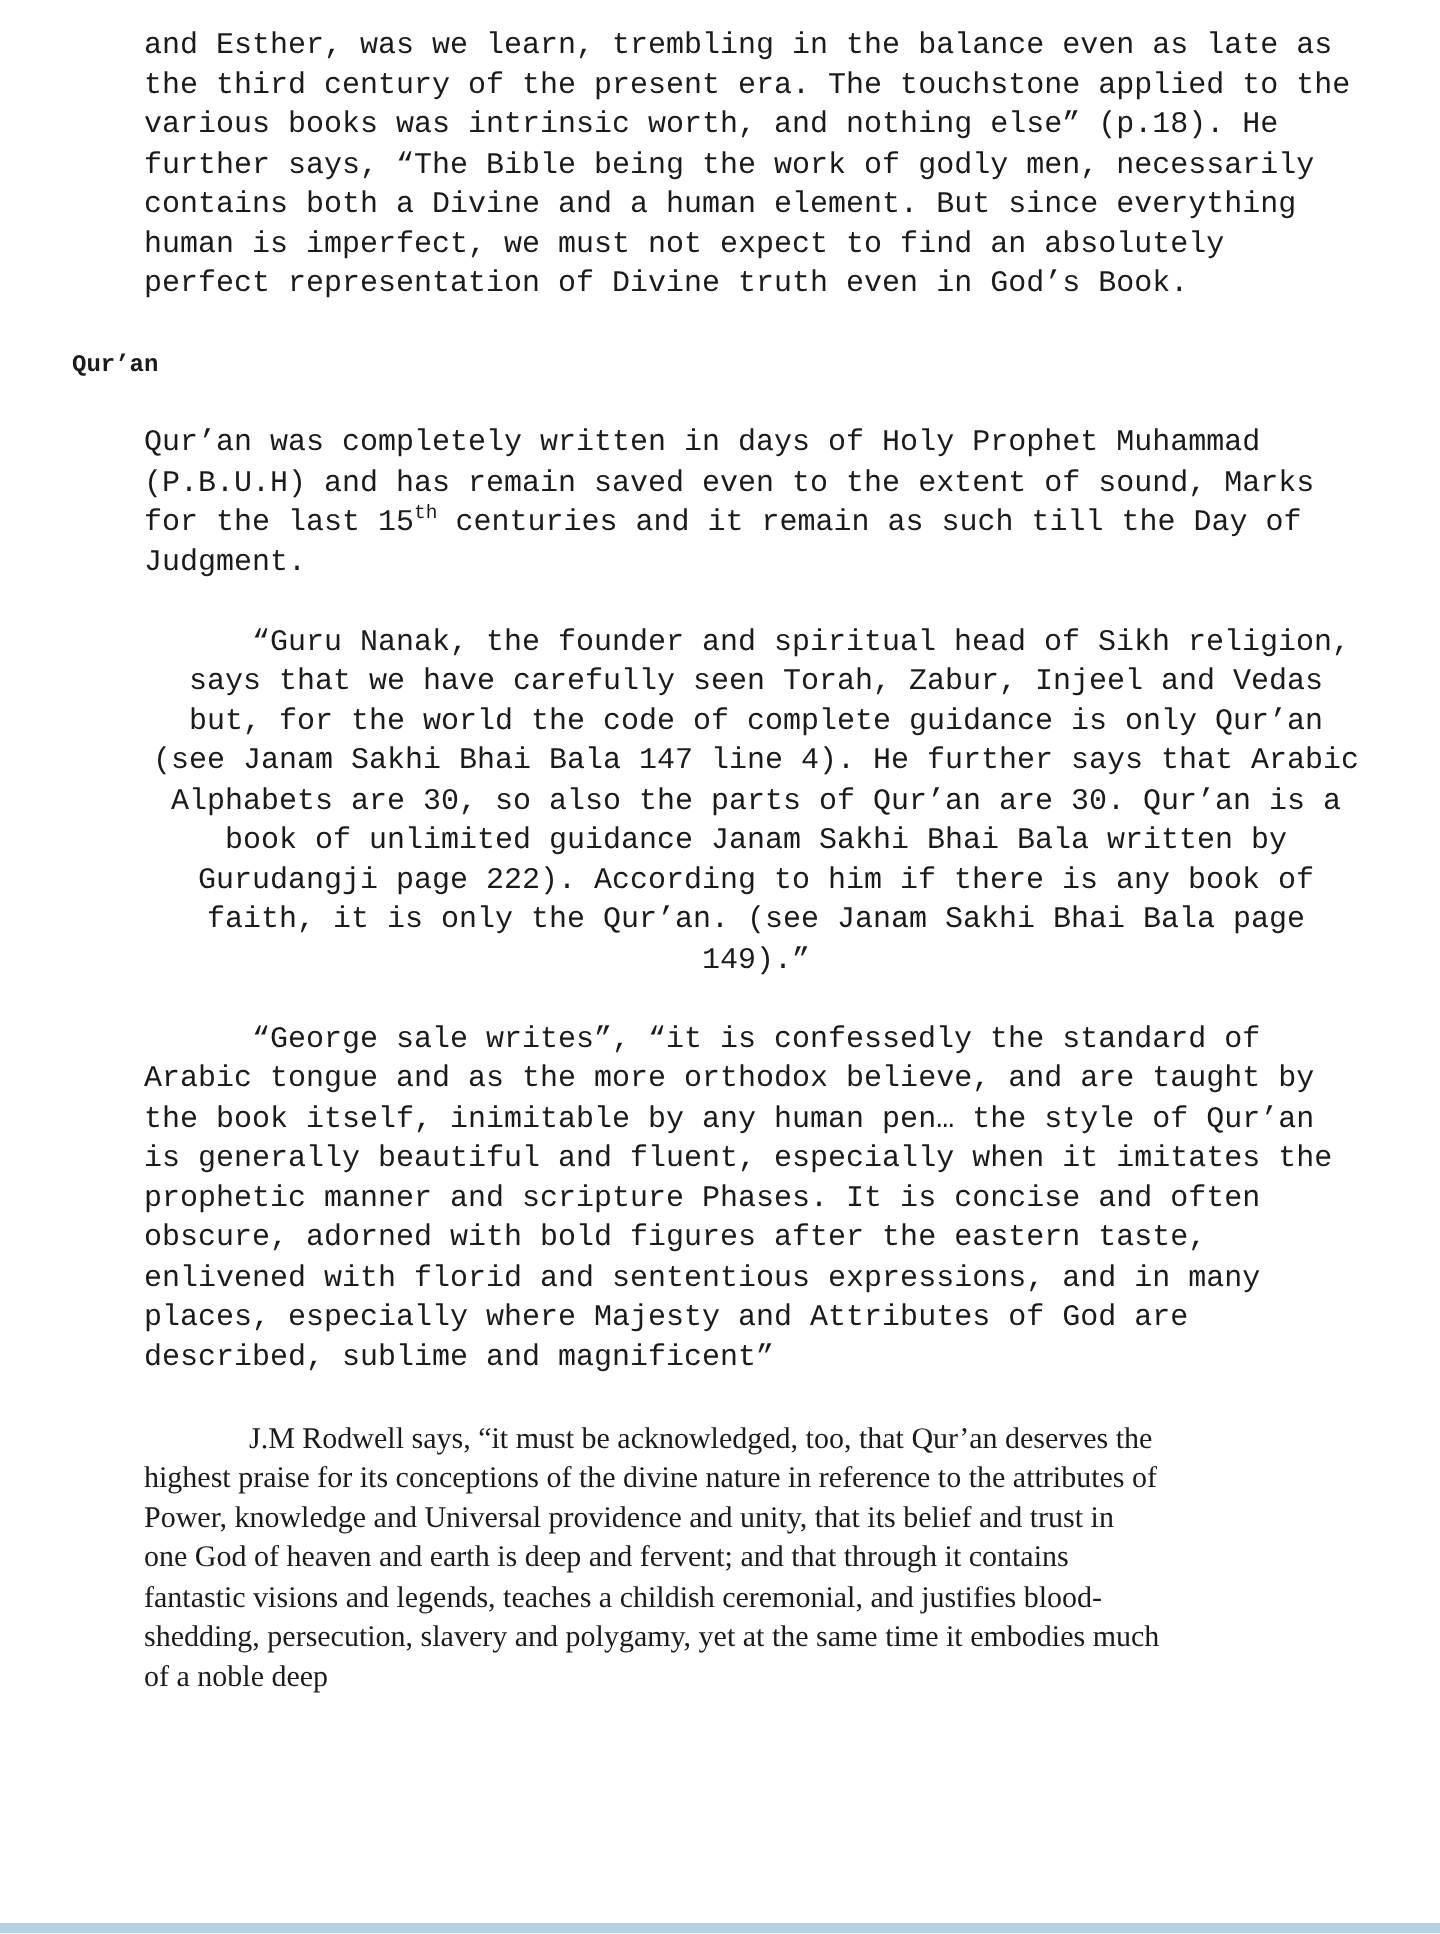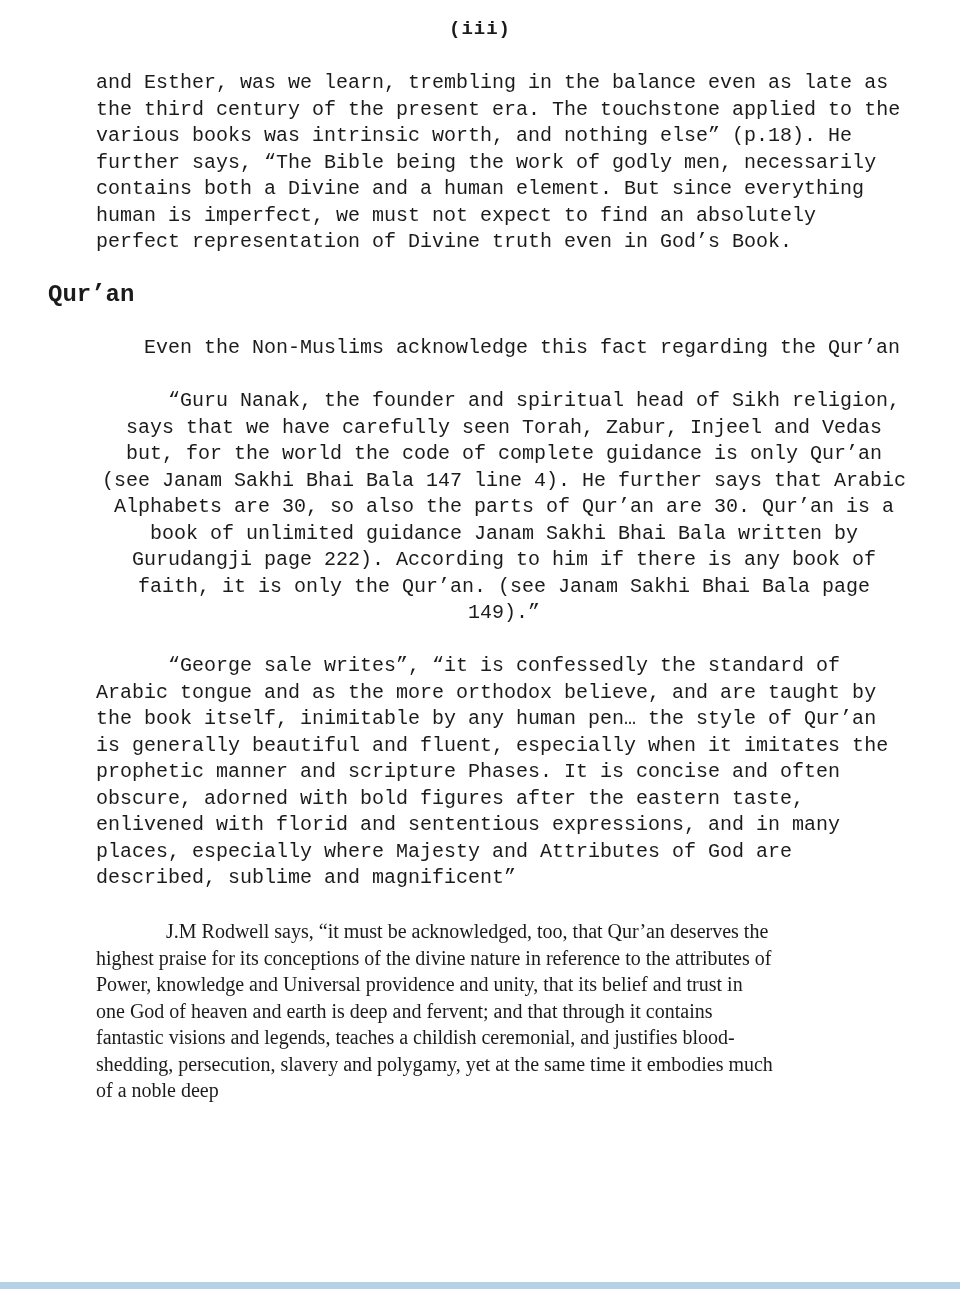--- a/index.html
+++ b/index.html
@@ -32,21 +32,21 @@
     width: 68ch;
     max-width: 816px;
     white-space: normal;
     word-spacing: normal;
   }
   .indent-4 { text-indent: 4ch; }
   .indent-5 { text-indent: 5ch; text-align: center; }
   .indent-6 { text-indent: 6ch; }
   .indent-7 { text-indent: 7ch; font-family: Liberation Serif, serif; }
   .heading {
-    font-size: 24px;
+    font-size: 16px;
     font-weight: bold;
     margin: 0 0 26.5px 0;
     line-height: 26.5px;
   }
   sup {
     font-size: 13px;
     line-height: 0;
     vertical-align: super;
   }
   .page-bottom-edge {
@@ -56,28 +56,27 @@
     width: 100%;
     height: 7px;
     background: #b5d1e6;
   }
 </style>
 </head>
 <body>
 
 <div class="page">
 
-  <div class="page-number">(iii)</div>
 
   <p class="body">and Esther, was we learn, trembling in the balance even as late as the third century of the present era. The touchstone applied to the various books was intrinsic worth, and nothing else” (p.18). He further says, “The Bible being the work of godly men, necessarily contains both a Divine and a human element. But since everything human is imperfect, we must not expect to find an absolutely perfect representation of Divine truth even in God’s Book.</p>
 
   <h2 class="heading">Qur’an</h2>
 
+  <p class="body"><span>Qur’an was completely written in days of Holy Prophet Muhammad (P.B.U.H) and has remain saved even to the extent of sound, Marks for the last 15</span><sup>th</sup><span> centuries and it remain as such till the Day of Judgment.</span></p>
 
-  <p class="body indent-4">Even the Non-Muslims acknowledge this fact regarding the Qur’an</p>
 
   <p class="body indent-5">“Guru Nanak, the founder and spiritual head of Sikh religion, says that we have carefully seen Torah, Zabur, Injeel and Vedas but, for the world the code of complete guidance is only Qur’an (see Janam Sakhi Bhai Bala 147 line 4). He further says that Arabic Alphabets are 30, so also the parts of Qur’an are 30. Qur’an is a book of unlimited guidance Janam Sakhi Bhai Bala written by Gurudangji page 222). According to him if there is any book of faith, it is only the Qur’an. (see Janam Sakhi Bhai Bala page 149).”</p>
 
   <p class="body indent-6">“George sale writes”, “it is confessedly the standard of Arabic tongue and as the more orthodox believe, and are taught by the book itself, inimitable by any human pen… the style of Qur’an is generally beautiful and fluent, especially when it imitates the prophetic manner and scripture Phases. It is concise and often obscure, adorned with bold figures after the eastern taste, enlivened with florid and sententious expressions, and in many places, especially where Majesty and Attributes of God are described, sublime and magnificent”</p>
 
   <p class="body indent-7">J.M Rodwell says, “it must be acknowledged, too, that Qur’an deserves the highest praise for its conceptions of the divine nature in reference to the attributes of Power, knowledge and Universal providence and unity, that its belief and trust in one God of heaven and earth is deep and fervent; and that through it contains fantastic visions and legends, teaches a childish ceremonial, and justifies blood-shedding, persecution, slavery and polygamy, yet at the same time it embodies much of a noble deep</p>
 
   <div class="page-bottom-edge"></div>
 
 </div>

